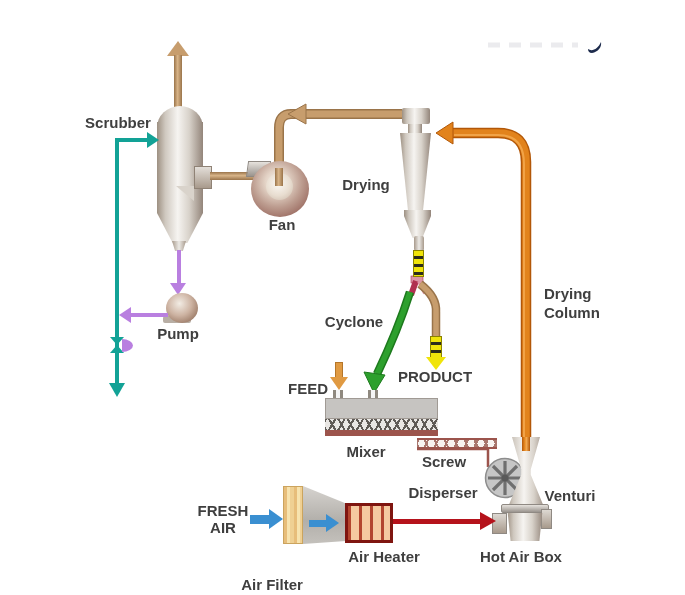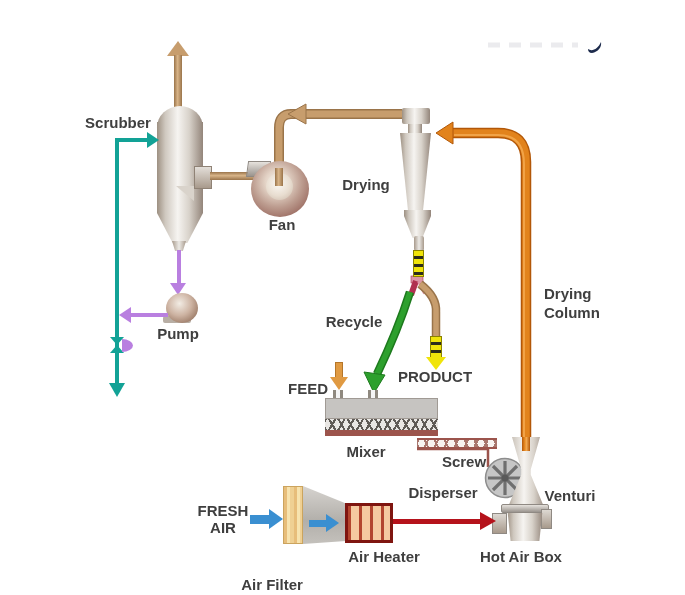--- a/index.html
+++ b/index.html
@@ -133,25 +133,25 @@
   <div class="tri" style="left:269px;top:509px;border-top:10px solid transparent;border-bottom:10px solid transparent;border-left:14px solid var(--blue-arrow);"></div>
   <div class="s" style="left:309px;top:520px;width:19px;height:7px;background:var(--blue-arrow);"></div>
   <div class="tri" style="left:326px;top:514px;border-top:9px solid transparent;border-bottom:9px solid transparent;border-left:13px solid var(--blue-arrow);"></div>
   <div class="s" style="left:393px;top:519px;width:90px;height:5px;background:var(--red-line);"></div>
   <div class="tri" style="left:480px;top:512px;border-top:9px solid transparent;border-bottom:9px solid transparent;border-left:16px solid var(--red-line);"></div>
 
   <div class="lbl" style="left:118px;top:122px;">Scrubber</div>
   <div class="lbl" style="left:282px;top:224px;">Fan</div>
   <div class="lbl" style="left:366px;top:184px;">Drying</div>
   <div class="lbl" style="left:178px;top:333px;">Pump</div>
-  <div class="lbl" style="left:354px;top:321px;">Recycle</div>
+  <div class="lbl" style="left:354px;top:321px;">Cyclone</div>
   <div class="lbl" style="left:308px;top:376px;margin-top:12px;">FEED</div>
   <div class="lbl" style="left:435px;top:376px;text-align:center;">PRODUCT</div>
   <div class="lbl" style="left:366px;top:451px;">Mixer</div>
-  <div class="lbl" style="left:464px;top:461px;">Screw</div>
+  <div class="lbl" style="left:444px;top:461px;">Screw</div>
   <div class="lbl" style="left:443px;top:492px;text-align:right;">Disperser</div>
   <div class="lbl" style="left:570px;top:495px;">Venturi</div>
   <div class="lbl-block" style="left:544px;top:284px;">
     <div>Drying</div>
     <div>Column</div>
   </div>
   <div class="lbl-block" style="left:223px;top:519px;transform:translate(-50%,-50%);text-align:center;line-height:17px;">
     <div>FRESH</div>
     <div>AIR</div>
   </div>

